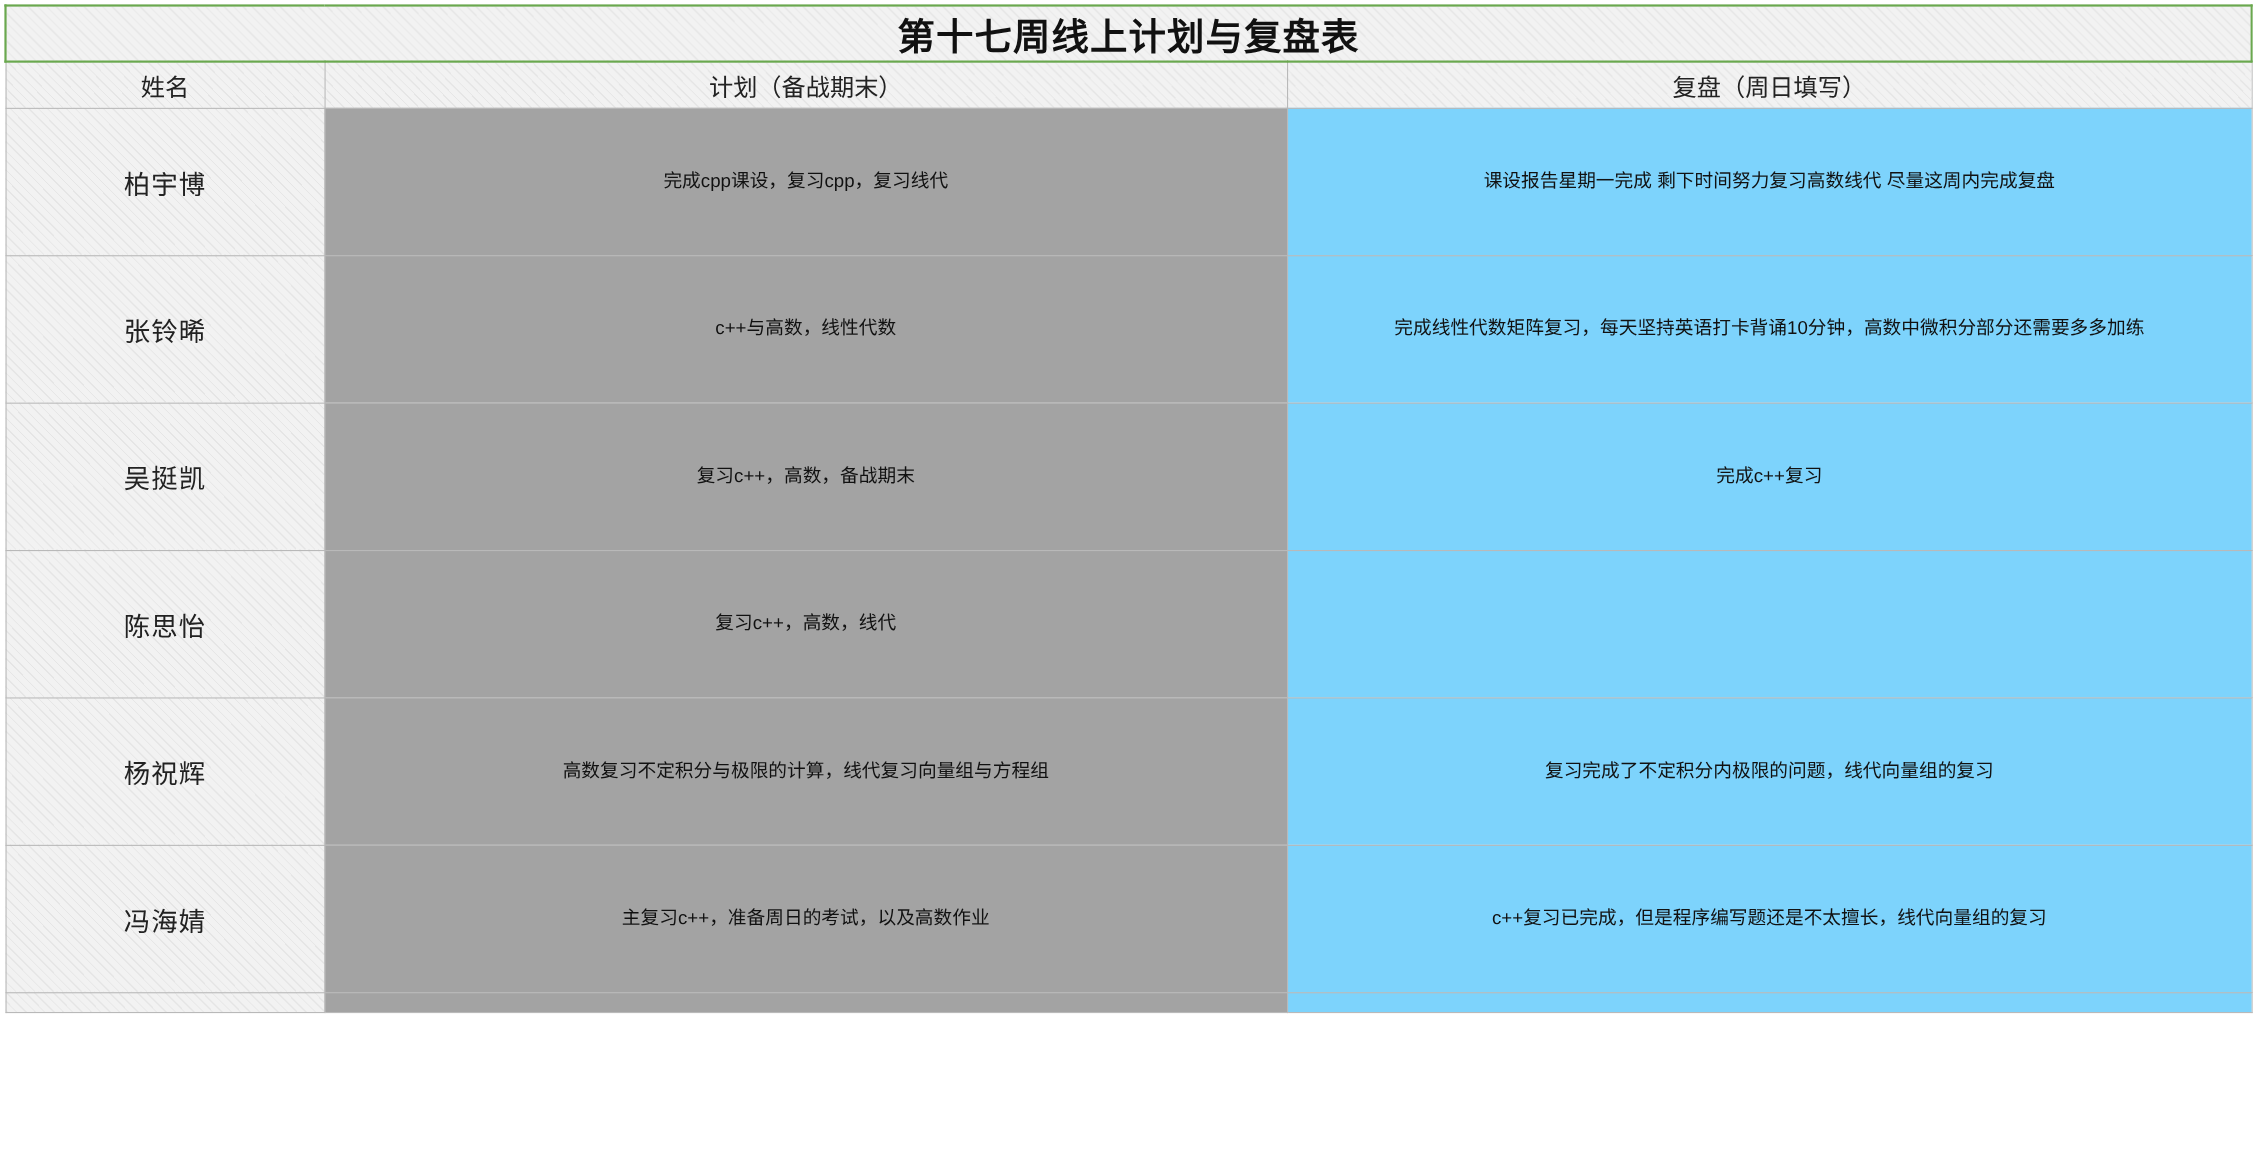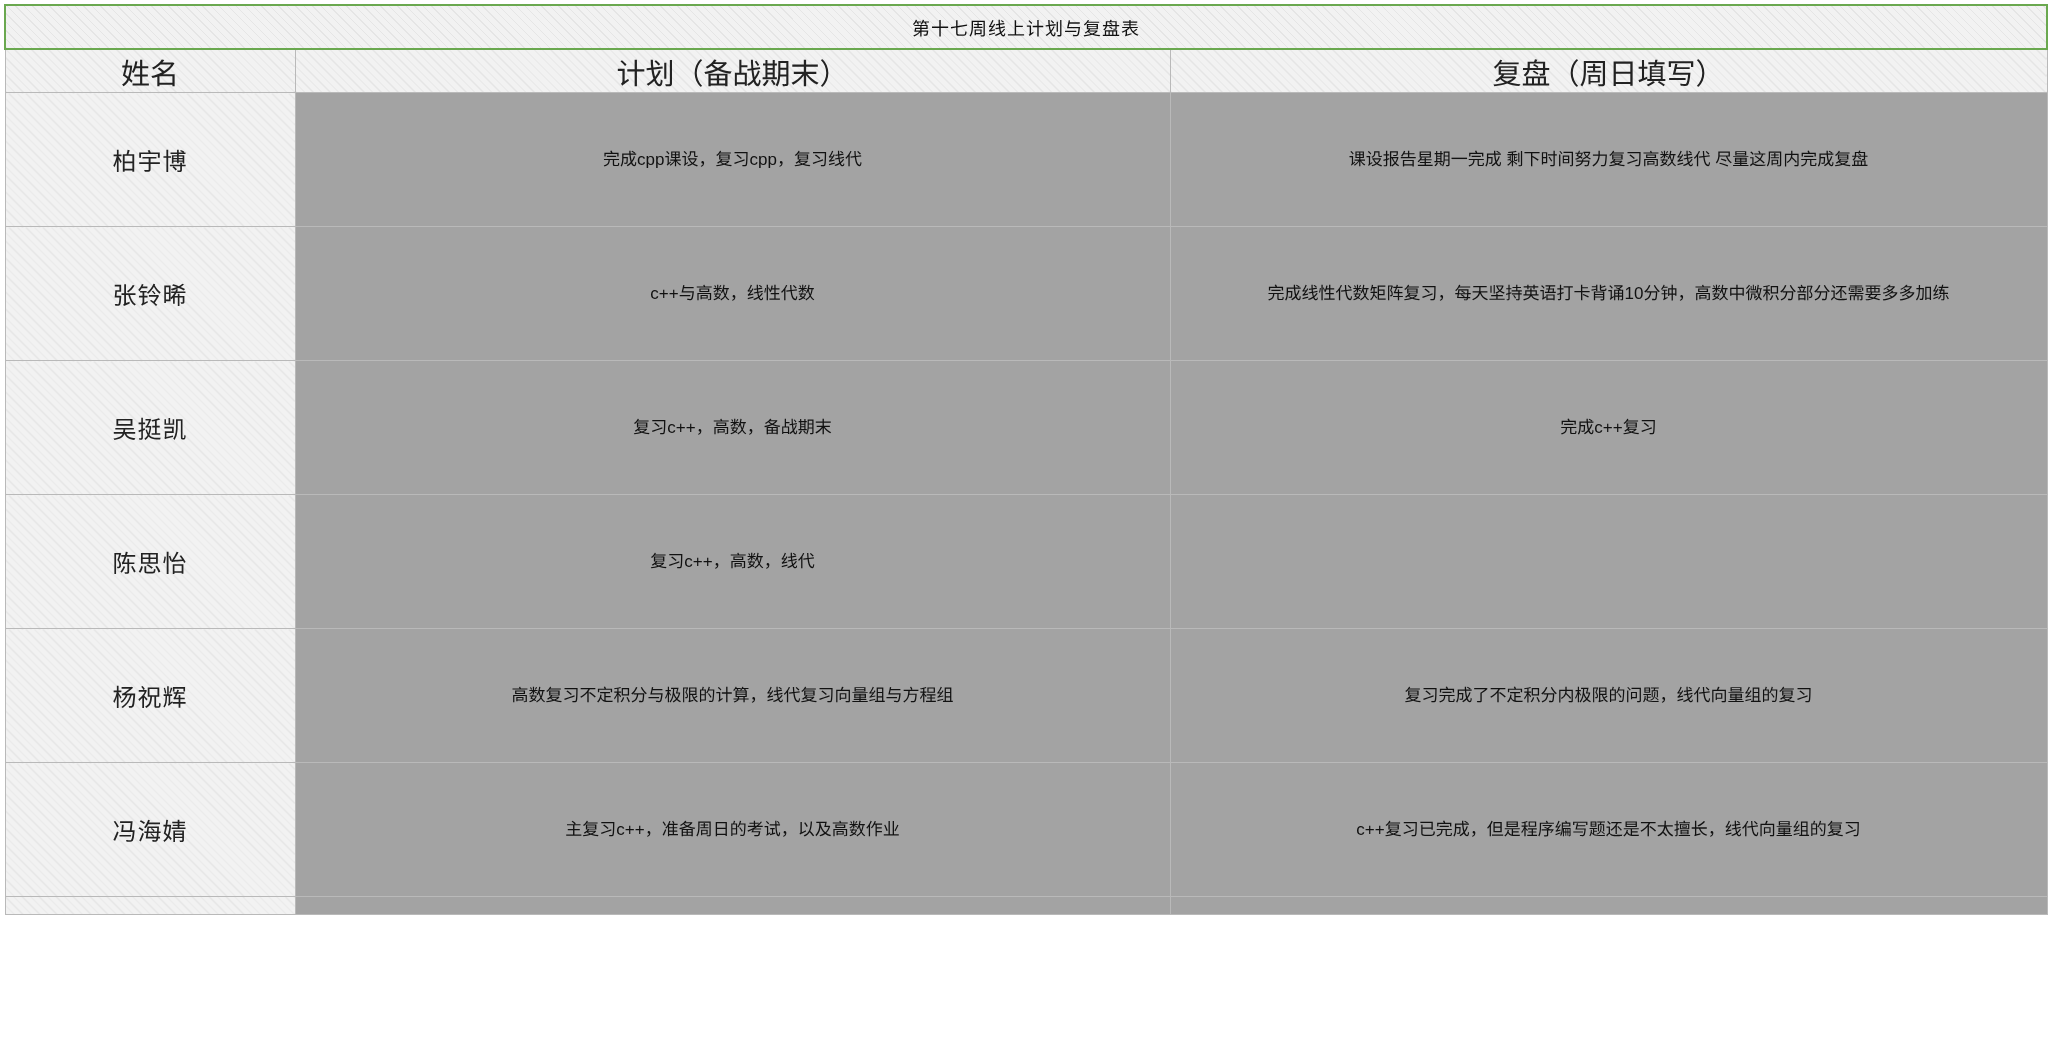--- a/index.html
+++ b/index.html
@@ -43,30 +43,30 @@
       45deg,
       rgba(0,0,0,0.055) 0px,
       rgba(0,0,0,0.055) 1px,
       rgba(0,0,0,0) 1px,
       rgba(0,0,0,0) 6px
     );
   }
 
   .title-cell {
     height: 44px;
-    font-size: 18px;
-    font-weight: normal;
+    font-size: 34px;
+    font-weight: bold;
     letter-spacing: 1px;
     color: #111;
     border: 2px solid #6aa84f !important;
   }
 
   .header-cell {
     height: 42px;
-    font-size: 29px;
+    font-size: 22px;
     font-weight: normal;
     color: #222;
   }
 
   .name-cell {
     width: 290px;
     font-size: 24px;
     color: #222;
     letter-spacing: 1px;
   }
@@ -77,21 +77,21 @@
     color: #111;
     line-height: 1.5;
     background: #a3a3a3;
   }
 
   .review-cell {
     width: 877px;
     font-size: 17px;
     color: #111;
     line-height: 1.5;
-    background: #a3a3a3;
+    background: #7dd3fc;
   }
 
   tr.data-row td {
     height: 134px;
   }
 
   tr.partial-row td {
     height: 18px;
   }
 

